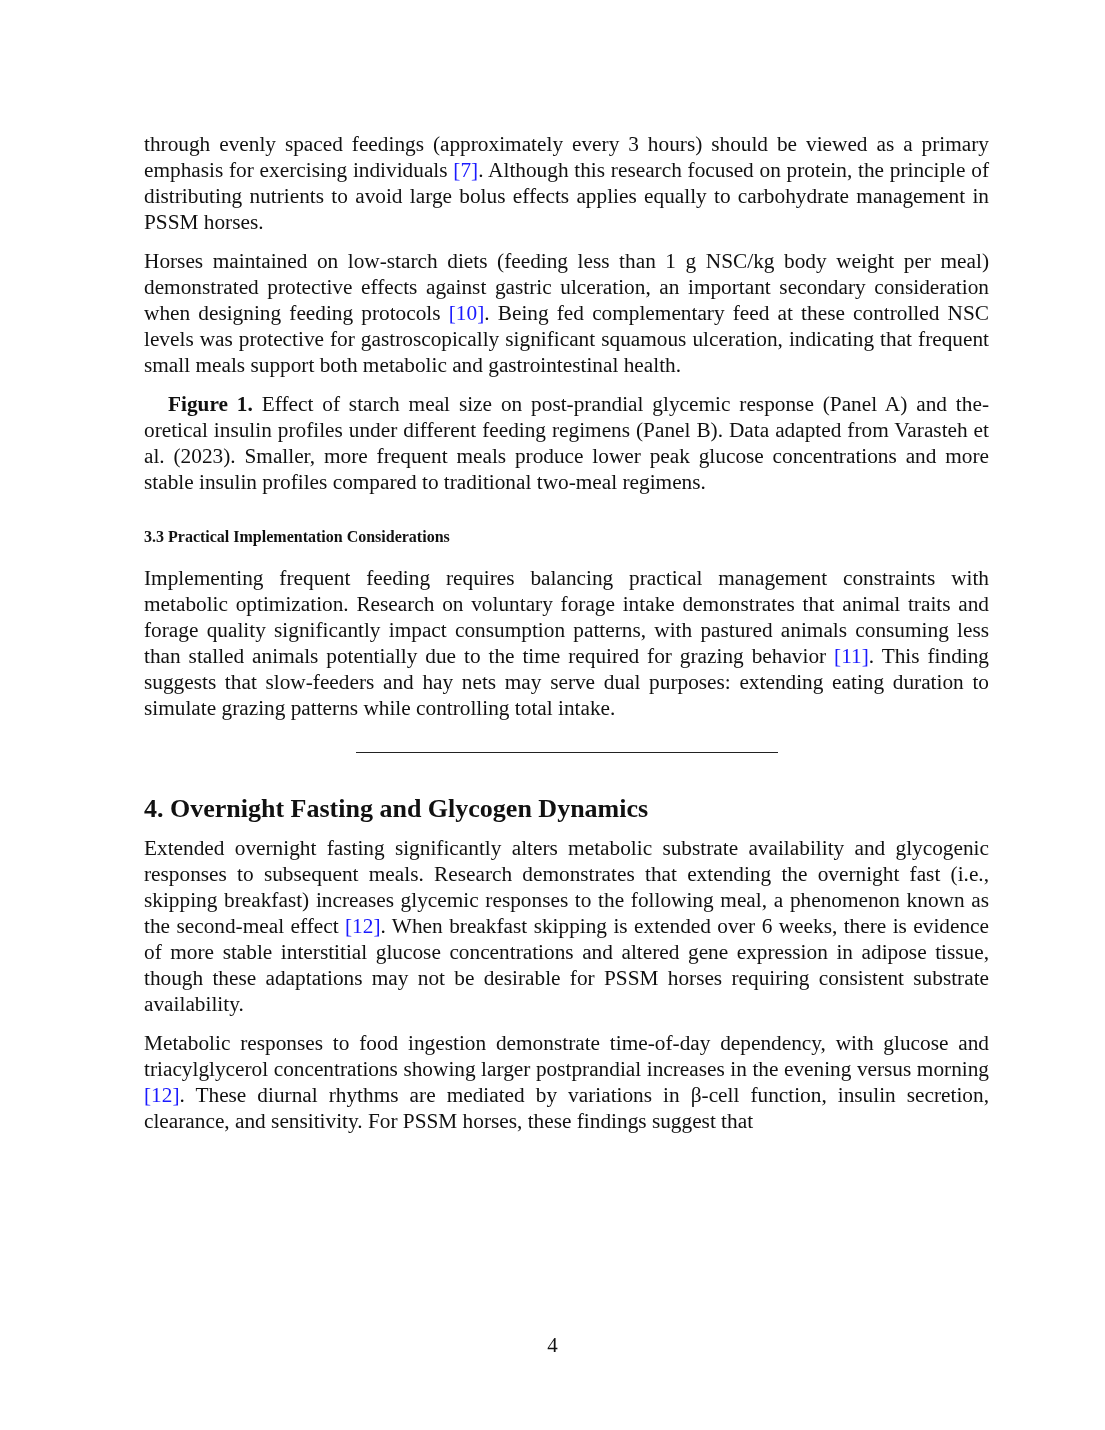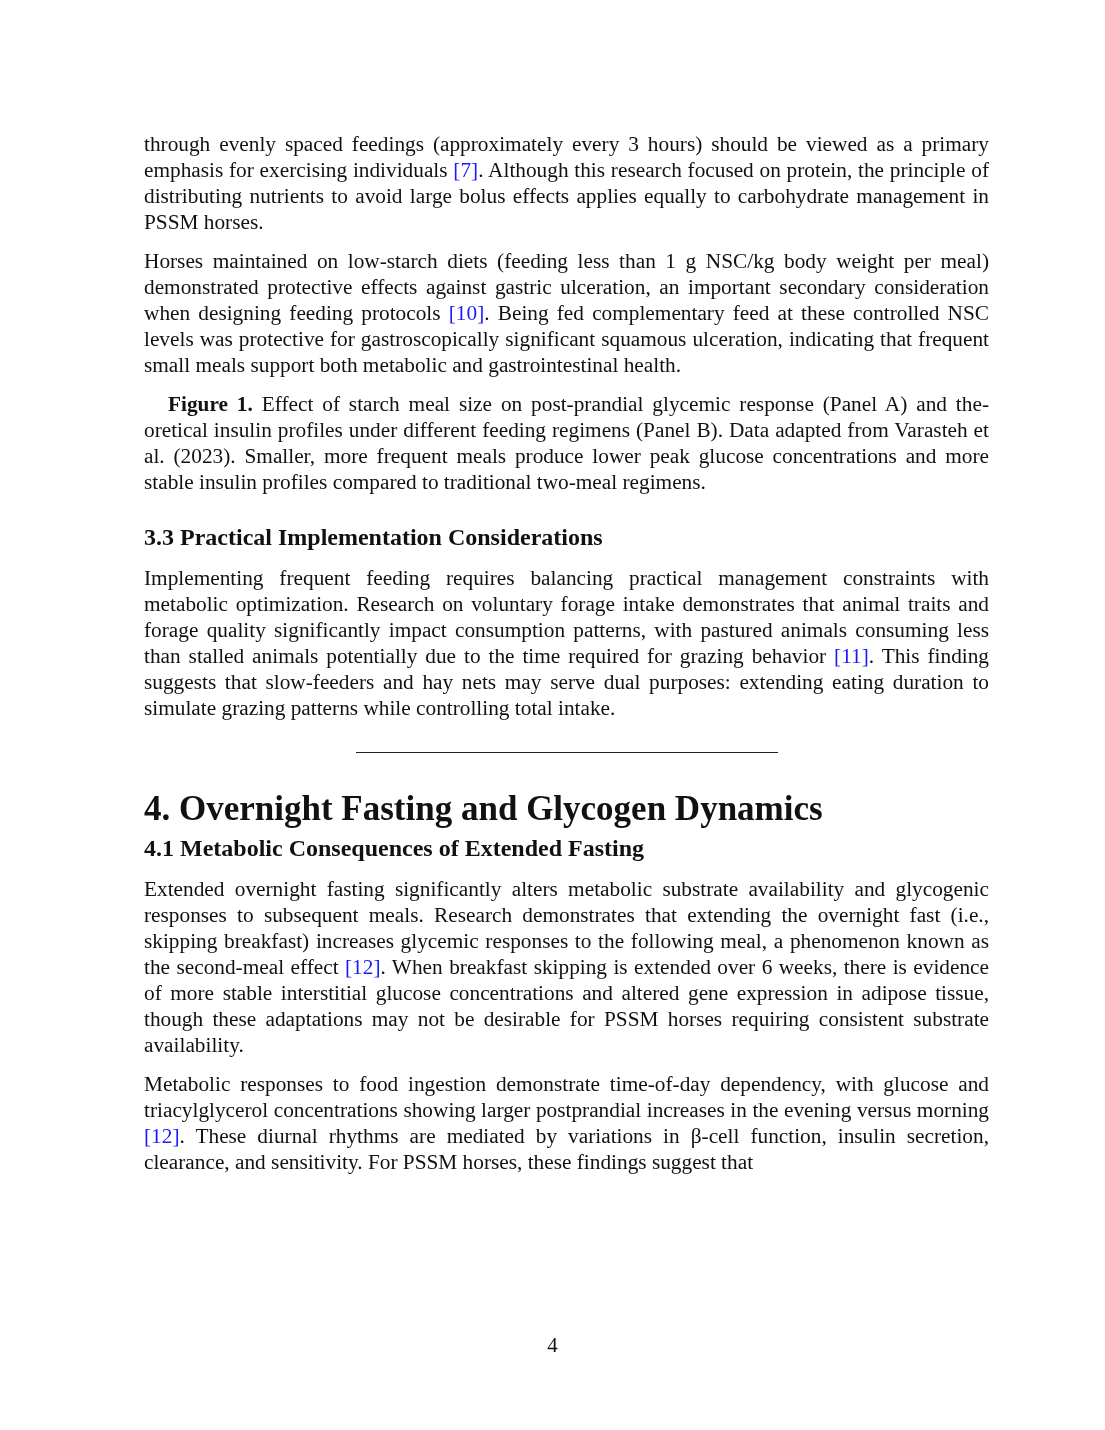--- a/index.html
+++ b/index.html
@@ -12,22 +12,22 @@
     position: absolute; left: 144px; top: 131px; width: 845px;
     font-family: Liberation Serif, serif;
     font-size: 21.3px; line-height: 26px;
   }
   p { margin: 0 0 13px 0; text-align: justify; hyphens: manual; }
   .cite { color: #1a1aff; }
   .fig-file { margin: 0 0 13px 0; }
   .fig-file i { font-style: italic; }
   .caption { margin: 0 0 29px 0; text-align: justify; }
   .caption b { font-weight: bold; margin-left: 24px; }
-  h3 { font-size: 24px; font-weight: bold; margin: 0 0 15px 0; line-height: 26px; }
-  h2 { font-size: 35px; font-weight: bold; margin: 0 0 10px 0; line-height: 32px; }
+  h3 { font-size: 16px; font-weight: bold; margin: 0 0 15px 0; line-height: 26px; }
+  h2 { font-size: 26px; font-weight: bold; margin: 0 0 10px 0; line-height: 32px; }
   .rule {
     width: 422px; height: 0; border-top: 1.5px solid #222; margin: 31px auto 40px auto;
   }
   .pagenum {
     position: absolute; top: 1333px; left: 0; width: 1105px; text-align: center;
     font-family: "Liberation Serif", "DejaVu Serif", serif; font-size: 21px;
   }
 </style>
 </head>
 <body>
@@ -42,21 +42,20 @@
   <p class="caption"><b>Figure 1.</b><span> Effect of starch meal size on post-prandial glycemic response (Panel A) and the­oretical insulin profiles under different feeding regimens (Panel B). Data adapted from Varasteh et al. (2023). Smaller, more frequent meals produce lower peak glucose concen­trations and more stable insulin profiles compared to traditional two-meal regimens.</span></p>
 
   <h3>3.3 Practical Implementation Considerations</h3>
 
   <p><span>Implementing frequent feeding requires balancing practical management constraints with metabolic optimization. Research on voluntary forage intake demonstrates that animal traits and forage quality significantly impact consumption patterns, with pastured ani­mals consuming less than stalled animals potentially due to the time required for graz­ing behavior </span><a class="cite">[11]</a><span>. This finding suggests that slow-feeders and hay nets may serve dual purposes: extending eating duration to simulate grazing patterns while controlling total intake.</span></p>
 
   <div class="rule"></div>
 
   <h2>4. Overnight Fasting and Glycogen Dynamics</h2>
 
-  <h3>4.1 Metabolic Consequences of Extended Fasting</h3>
 
   <p><span>Extended overnight fasting significantly alters metabolic substrate availability and glyco­genic responses to subsequent meals. Research demonstrates that extending the overnight fast (i.e., skipping breakfast) increases glycemic responses to the following meal, a phe­nomenon known as the second-meal effect </span><a class="cite">[12]</a><span>. When breakfast skipping is extended over 6 weeks, there is evidence of more stable interstitial glucose concentrations and al­tered gene expression in adipose tissue, though these adaptations may not be desirable for PSSM horses requiring consistent substrate availability.</span></p>
 
   <p><span>Metabolic responses to food ingestion demonstrate time-of-day dependency, with glucose and triacylglycerol concentrations showing larger postprandial increases in the evening versus morning </span><a class="cite">[12]</a><span>. These diurnal rhythms are mediated by variations in β-cell function, insulin secretion, clearance, and sensitivity. For PSSM horses, these findings suggest that</span></p>
 
 </div>
 
 <div class="pagenum">4</div>
 
 </body></html>

